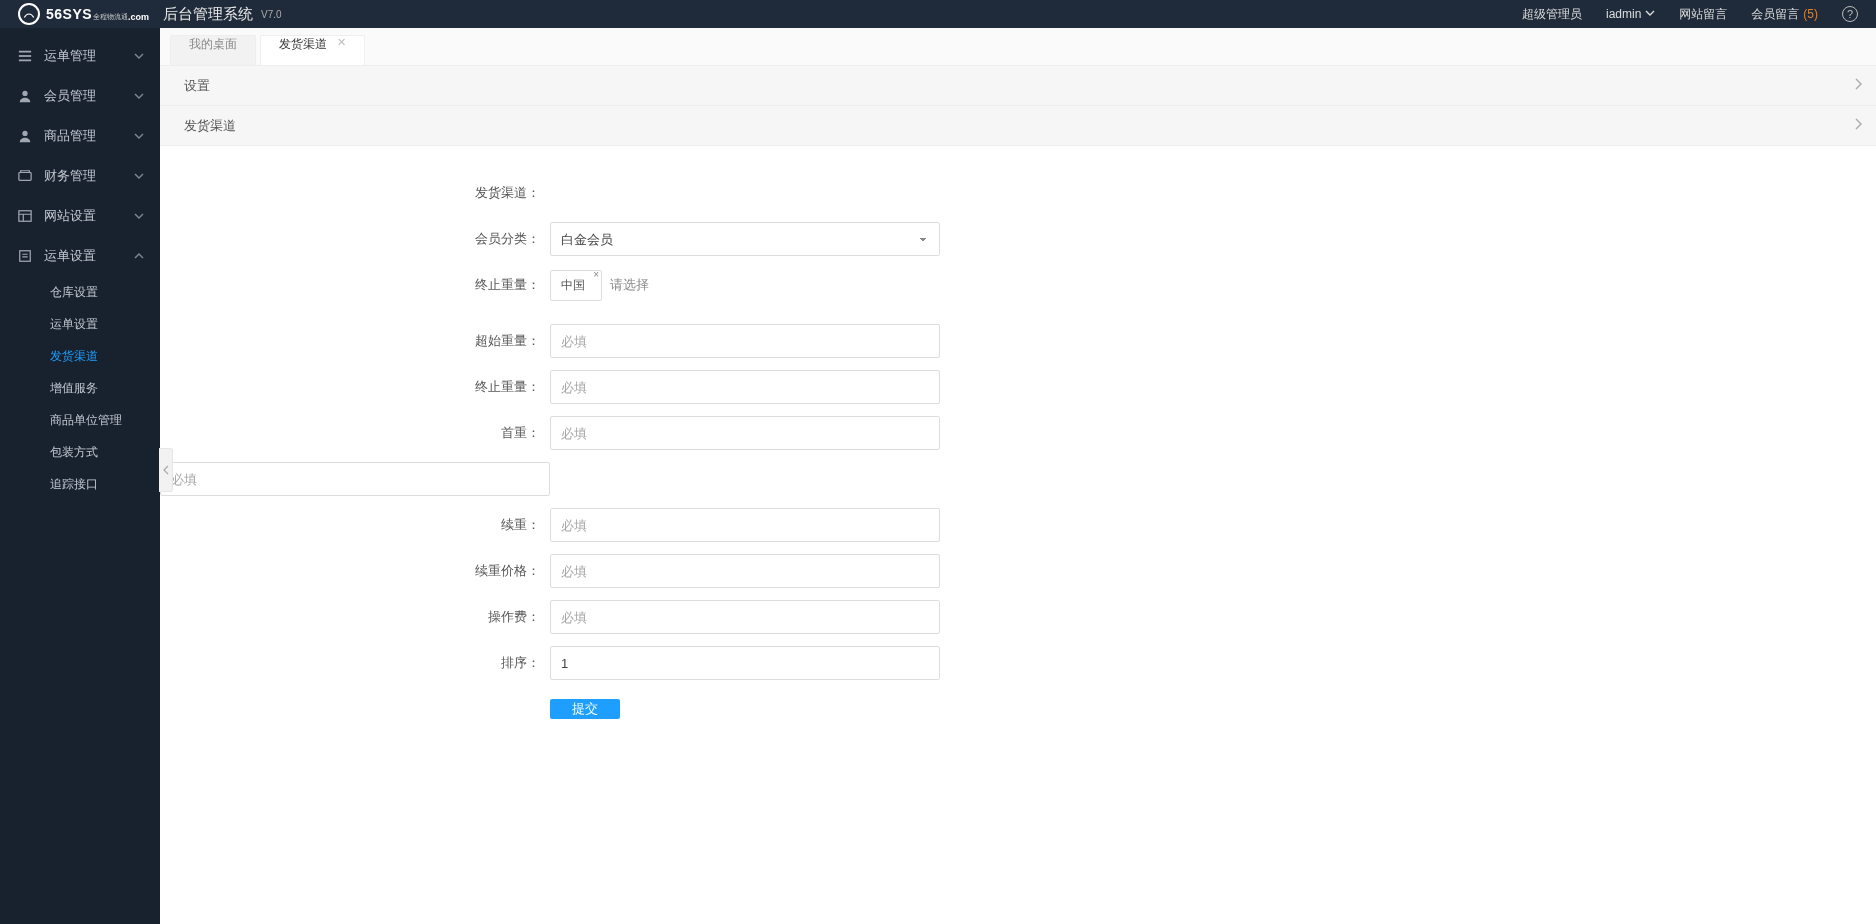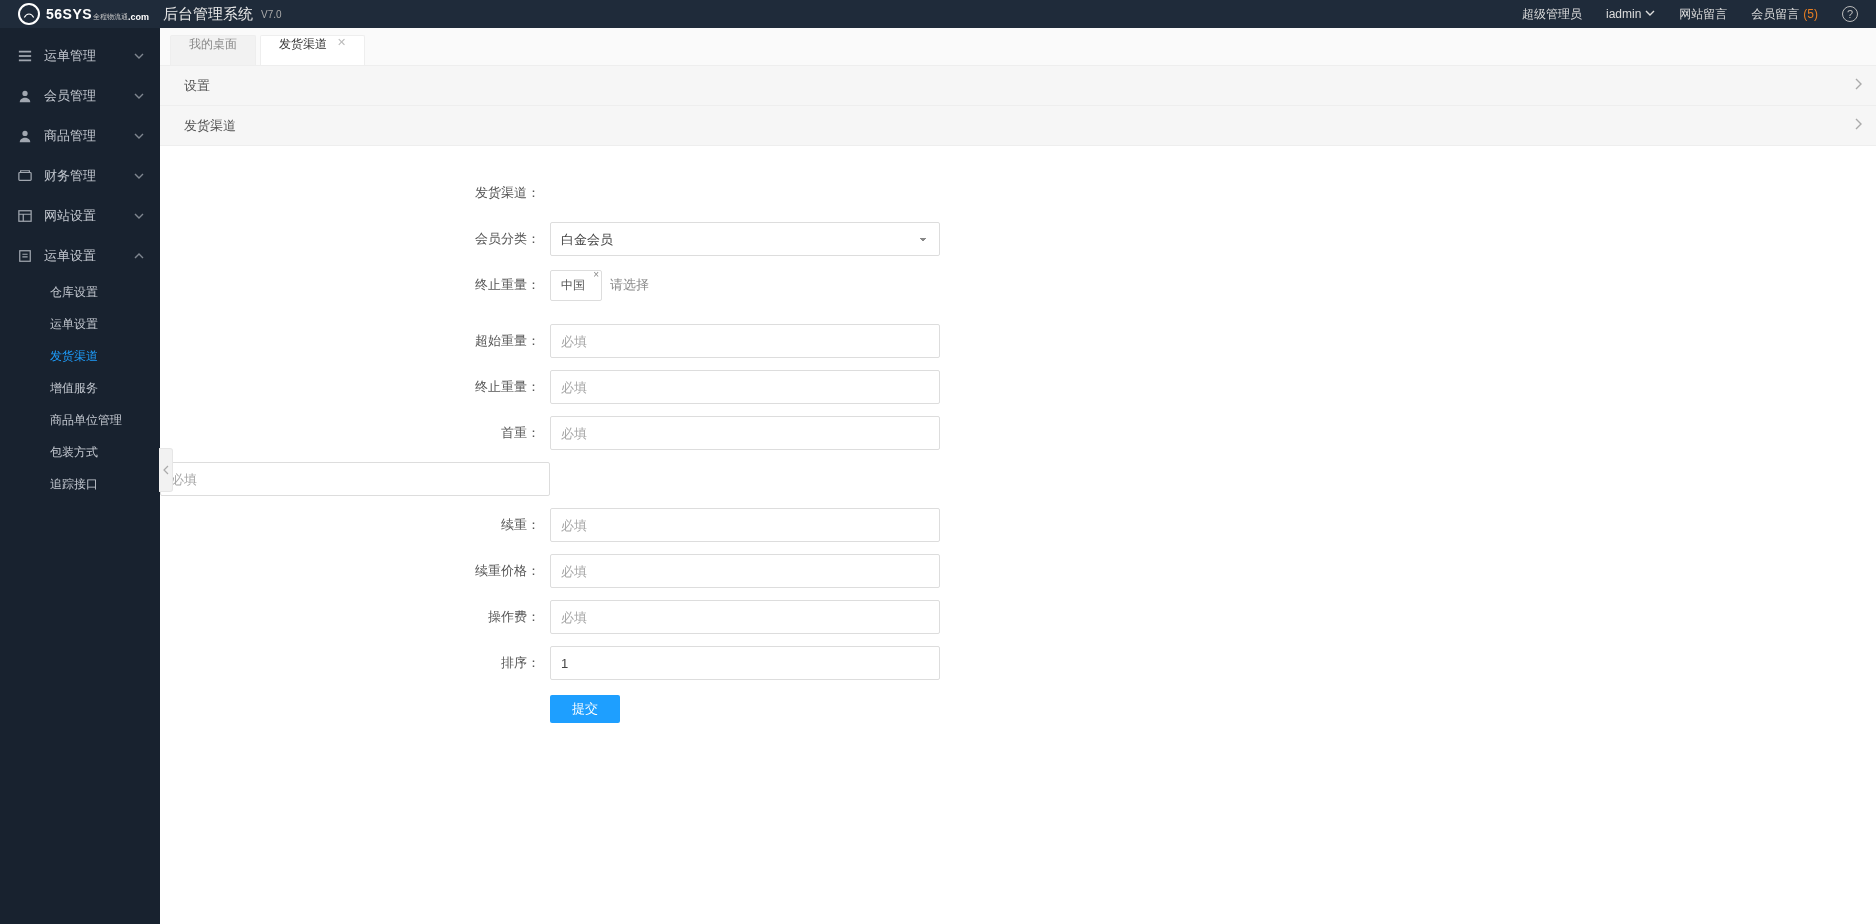--- a/index.html
+++ b/index.html
@@ -68,21 +68,21 @@
   .form-row{display:flex;align-items:center;margin-bottom:12px;min-height:34px;}
   .form-label{width:390px;text-align:right;padding-right:10px;font-size:13px;color:#555;flex-shrink:0;}
   .form-control{width:390px;}
   .select,.input{width:100%;height:34px;border:1px solid #ddd;border-radius:2px;padding:0 10px;font-size:13px;background:#fff;color:#444;outline:none;}
   .select{appearance:none;background-image:linear-gradient(45deg,transparent 50%,#888 50%),linear-gradient(135deg,#888 50%,transparent 50%);background-position:calc(100% - 16px) 15px,calc(100% - 12px) 15px;background-size:4px 4px,4px 4px;background-repeat:no-repeat;}
   .input::placeholder{color:var(--text-muted);}
   .region-wrap{display:flex;align-items:center;gap:8px;}
   .tag{position:relative;border:1px solid #ddd;border-radius:2px;padding:6px 16px 6px 10px;font-size:12px;color:#555;background:#fff;}
   .tag .x{position:absolute;top:-2px;right:2px;font-size:10px;color:#888;cursor:pointer;}
   .region-prompt{font-size:13px;color:#888;}
-  .btn{display:inline-flex;align-items:center;justify-content:center;height:28px;padding:0 22px;background:var(--blue);color:#fff;border:none;border-radius:2px;font-size:13px;cursor:pointer;}
+  .btn{display:inline-flex;align-items:center;justify-content:center;height:20px;padding:0 22px;background:var(--blue);color:#fff;border:none;border-radius:2px;font-size:13px;cursor:pointer;}
 </style>
 </head>
 <body>
 
 <div class="header">
   <div class="logo">
     <span class="logo-mark">
       <svg viewBox="0 0 24 24" fill="none" stroke="#fff" stroke-width="2">
           <path d="M4 18c4-8 12-8 16 0"></path>
         </svg>

